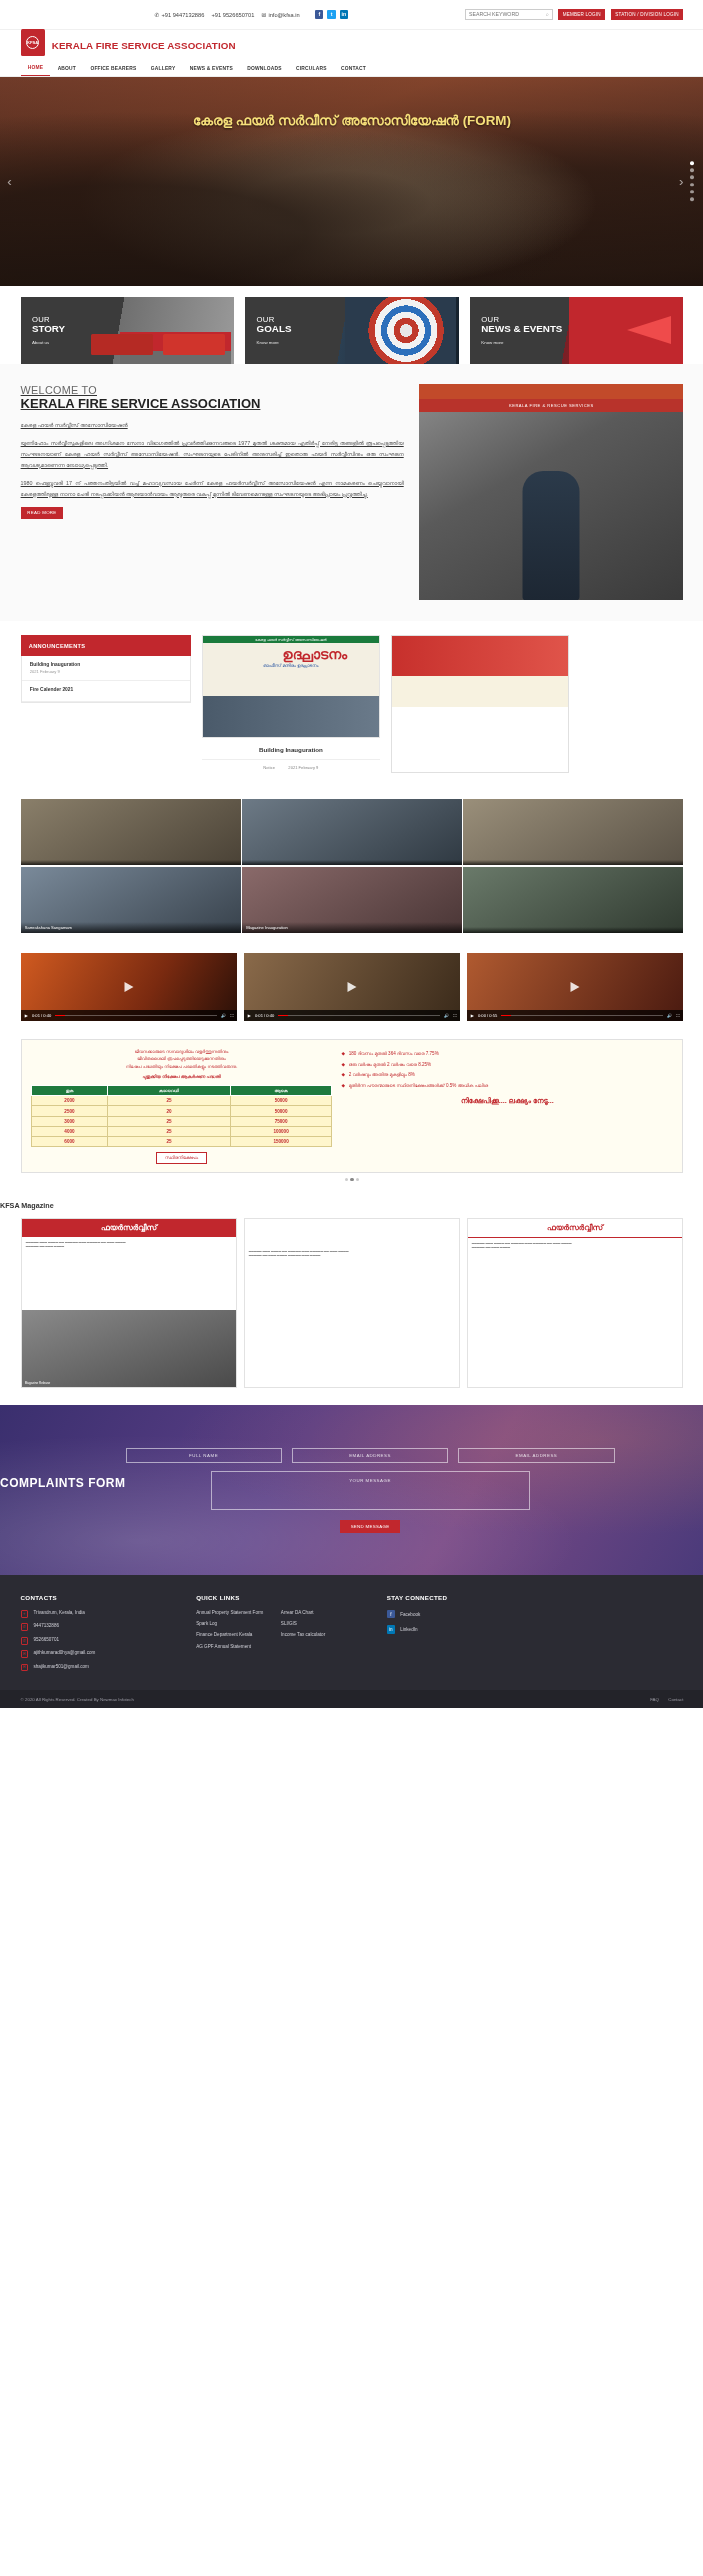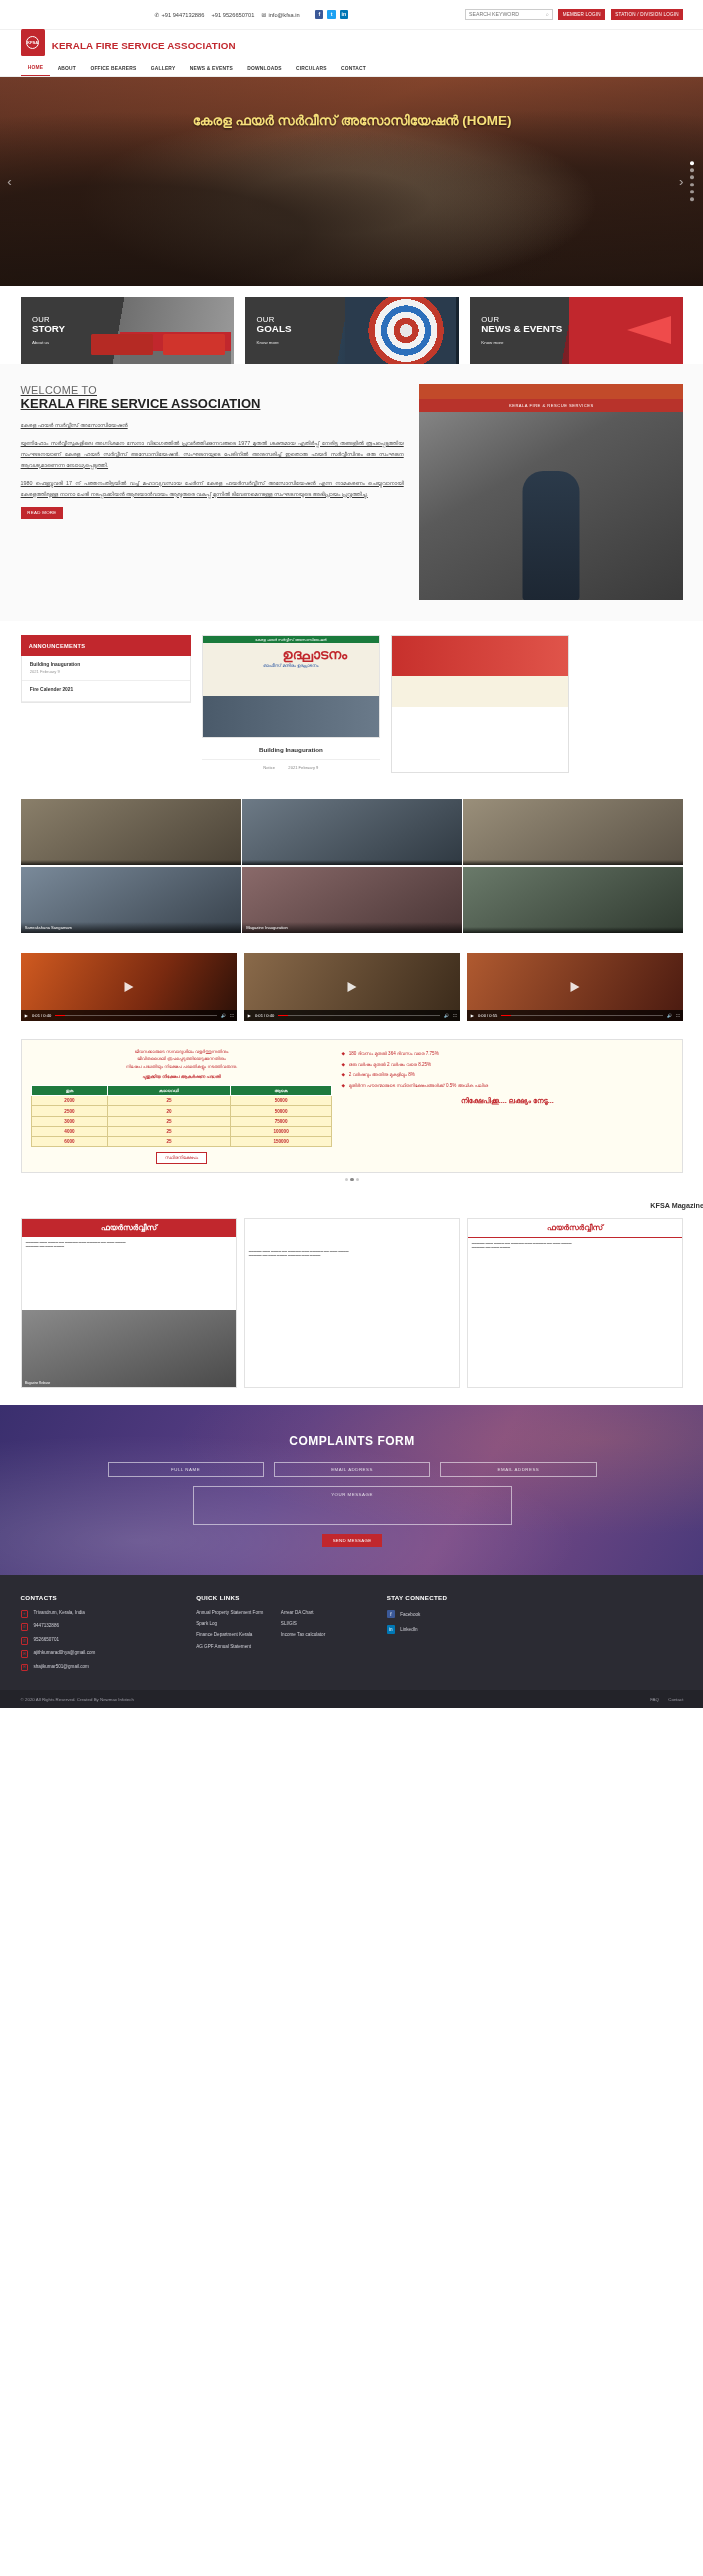--- a/index.html
+++ b/index.html
@@ -240,33 +240,33 @@
     display: block; margin: 5.2px auto 0; background: #fff; color: #c1272d; border: 0.5px solid #c1272d;
     font-size: 4.6px; padding: 2.1px 8.2px; cursor: pointer;
   }
   .scheme .sr { flex: 1.1; padding-top: 3.1px; }
   .scheme .sr .li { color: #c1272d; font-size: 4.6px; margin-bottom: 5.7px; display: flex; gap: 3.6px; }
   .scheme .sr .big { color: #c1272d; font-size: 7.2px; font-weight: bold; text-align: center; margin-top: 8.2px; }
   .scheme-dots { display: flex; justify-content: center; gap: 2.6px; margin-top: 5.2px; }
   .scheme-dots i { width: 3.1px; height: 3.1px; border-radius: 50%; background: #ccc; display:block; }
   .scheme-dots i.on { background: #888; }
   
-  .mag-title { text-align: right; font-size: 7.2px; font-weight: bold; padding: 6.2px 0 8.2px; }
+  .mag-title { text-align: left; font-size: 7.2px; font-weight: bold; padding: 6.2px 0 8.2px; }
   .mags { display: grid; grid-template-columns: repeat(3,1fr); gap: 6.2px; padding: 0 20.6px 17.5px; }
   .mag { height: 170px; border: 0.5px solid #e2e2e2; position: relative; overflow: hidden; background: #fff; }
   .mag .mhead { background: #c1272d; color: #fff; font-size: 7.7px; font-weight: bold; text-align: center; padding: 4.1px 0; }
   .mag .mbody { padding: 4.1px; font-size: 2.6px; line-height: 1.6; color: #777; column-count: 2; column-gap: 4.1px; }
   .mag .mphoto { position: absolute; bottom: 0; left: 0; right: 0; height: 77px;
     background: linear-gradient(160deg,#8a8a8a,#4a4a4a); }
   .mag .mcap { position: absolute; bottom: 2.1px; left: 3.1px; color: #fff; font-size: 3.1px; }
   
   .complaints {
     height: 170px; position: relative; overflow: hidden;
     background: linear-gradient(120deg,#3a2f6e,#5b3f86 40%,#7a4a86 65%,#4a3a7a);
-    display: flex; flex-direction: column; align-items: center; justify-content: center;
+    display: flex; flex-direction: row; align-items: center; justify-content: flex-start;
   }
   .complaints:before {
     content: ""; position: absolute; inset: 0;
     background: radial-gradient(ellipse at 20% 80%, rgba(255,255,255,.18), transparent 55%),
                 radial-gradient(ellipse at 85% 20%, rgba(255,150,80,.18), transparent 50%);
   }
   .complaints h2 { color: #fff; font-size: 12px; font-weight: bold; letter-spacing: 0.5px; margin-bottom: 14.4px; z-index: 1; }
   .cform { width: 489px; z-index: 1; }
   .crow { display: flex; gap: 10.3px; margin-bottom: 8.2px; }
   .cfield {
@@ -356,21 +356,21 @@
   <a href="#">OFFICE BEARERS</a>
   <a href="#">GALLERY</a>
   <a href="#">NEWS &amp; EVENTS</a>
   <a href="#">DOWNLOADS</a>
   <a href="#">CIRCULARS</a>
   <a href="#">CONTACT</a>
 </div>
 
 <div class="hero">
   <div class="crowd"></div>
-  <div class="banner-text">കേരള ഫയർ സർവീസ് അസോസിയേഷൻ (HOME)</div>
+  <div class="banner-text">കേരള ഫയർ സർവീസ് അസോസിയേഷൻ (FORM)</div>
   <div class="arrow l">‹</div>
   <div class="arrow r">›</div>
   <div class="dots">
     <i class="on"></i>
     <i></i>
     <i></i>
     <i></i>
     <i></i>
     <i></i>
   </div>

